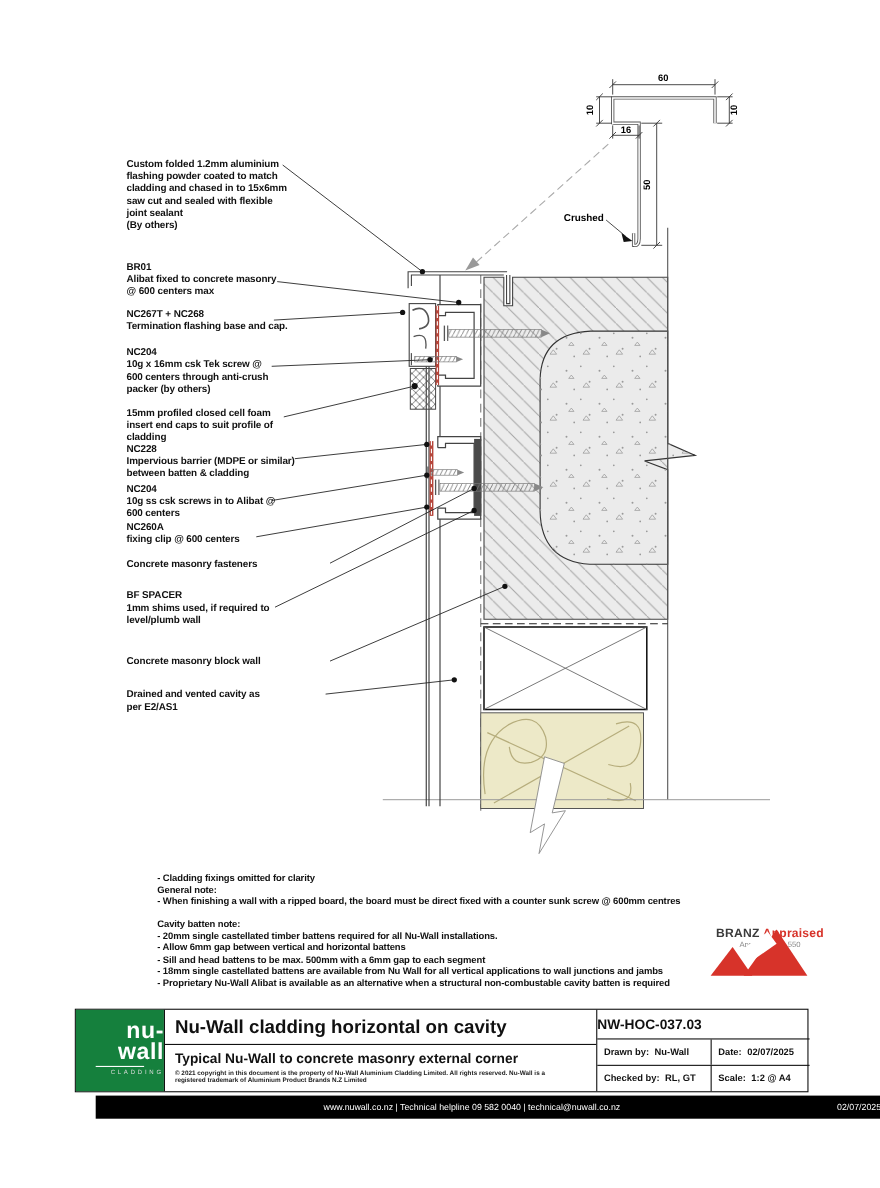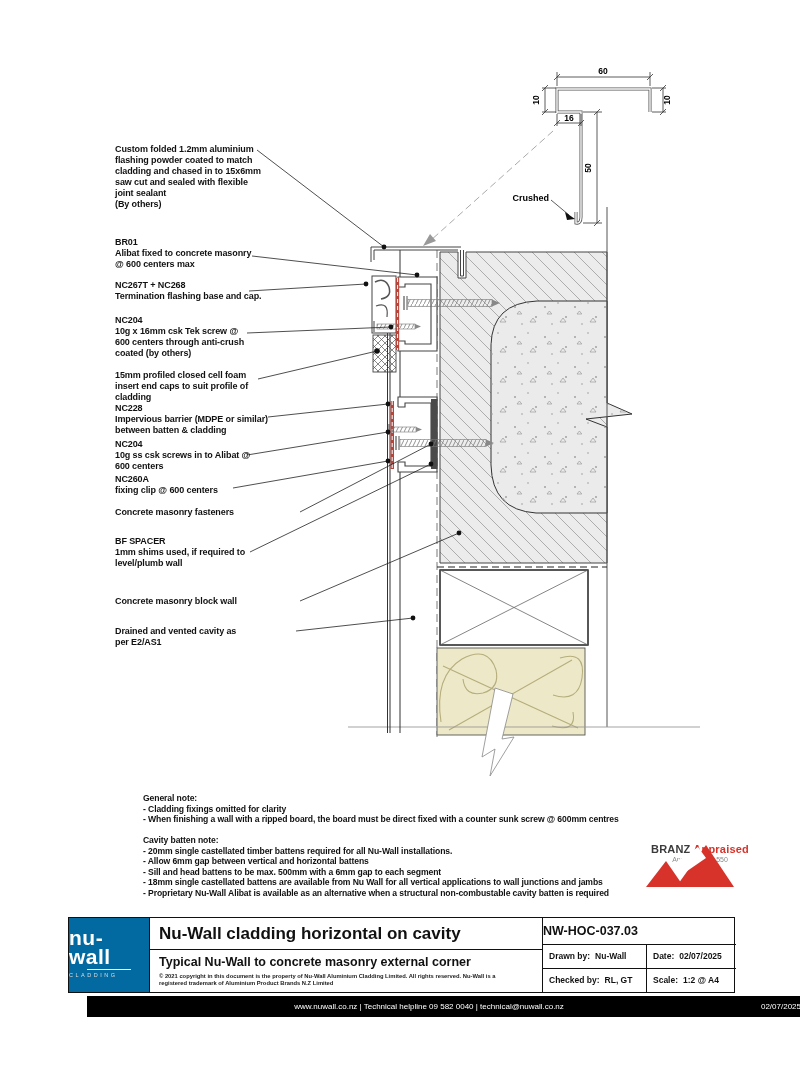--- a/index.html
+++ b/index.html
@@ -9,21 +9,21 @@
   .ann{position:absolute;left:115px;font-size:9px;font-weight:700;line-height:11px;white-space:nowrap;letter-spacing:-0.1px;}
   .ann div{height:11px;}
   .notes{position:absolute;left:143px;font-size:8.6px;font-weight:700;line-height:10.6px;white-space:nowrap;letter-spacing:-0.1px;}
   .notes div{height:10.6px;}
   .branz{position:absolute;left:630px;top:841px;width:140px;text-align:center;}
   .branz .bt{font-size:11px;font-weight:700;letter-spacing:0.2px;margin-top:2px;}
   .branz .bt .b1{color:#3b3b3b;}
   .branz .bt .b2{color:#d7332a;}
   .branz .bn{font-size:7px;color:#8a8a8a;margin-top:1px;}
   .tb{position:absolute;left:68px;top:917px;width:667px;height:76px;border:1.5px solid #111;box-sizing:border-box;background:#fff;}
-  .tb .logo{position:absolute;left:0;top:0;width:80px;height:100%;background:#0369a1;color:#fff;text-align:left;}
+  .tb .logo{position:absolute;left:0;top:0;width:80px;height:100%;background:#15803d;color:#fff;text-align:right;}
   .tb .logo .l1{font-size:21px;font-weight:700;line-height:19px;margin-top:10px;letter-spacing:0.5px;}
   .tb .logo .rule{width:44px;height:1px;background:#fff;margin:3px auto 2px auto;}
   .tb .logo .tag{font-size:5.5px;letter-spacing:2.5px;color:#ddd;}
   .tb .mid{position:absolute;left:80px;top:0;width:393px;height:100%;border-left:1.5px solid #111;box-sizing:border-box;}
   .tb .mid .t1{font-size:17px;font-weight:700;padding:6px 0 0 9px;}
   .tb .mid .hr{height:1px;background:#111;margin-top:5px;}
   .tb .mid .t2{font-size:12.5px;font-weight:700;padding:5px 0 0 9px;}
   .tb .mid .cp{font-size:5.8px;font-weight:700;line-height:7px;padding:4px 0 0 9px;color:#222;white-space:nowrap;}
   .tb .right{position:absolute;left:473px;top:0;width:194px;height:100%;border-left:1.5px solid #111;box-sizing:border-box;font-size:8.5px;font-weight:700;}
   .tb .right .doc{height:27px;line-height:27px;text-align:left;font-size:12.5px;border-bottom:1.2px solid #111;box-sizing:border-box;}
@@ -231,21 +231,21 @@
       <div>@ 600 centers max</div>
   </div>
   <div class="ann" style="top:280px">
     <div>NC267T + NC268</div>
     <div>Termination flashing base and cap.</div>
   </div>
   <div class="ann" style="top:315px">
     <div>NC204</div>
     <div>10g x 16mm csk Tek screw @</div>
       <div>600 centers through anti-crush</div>
-    <div>coated (by others)</div>
+    <div>packer (by others)</div>
   </div>
   <div class="ann" style="top:370px">
     <div>15mm profiled closed cell foam</div>
       <div>insert end caps to suit profile of</div>
     <div>cladding</div>
   </div>
   <div class="ann" style="top:403px">
     <div>NC228</div>
     <div>Impervious barrier (MDPE or similar)</div>
       <div>between batten &amp; cladding</div>
@@ -269,22 +269,22 @@
   </div>
   <div class="ann" style="top:596px">
     <div>Concrete masonry block wall</div>
   </div>
   <div class="ann" style="top:626px">
     <div>Drained and vented cavity as</div>
       <div>per  E2/AS1</div>
   </div>
 
   <div class="notes" style="top:793px">
+    <div>- Cladding fixings  omitted for  clarity</div>
     <div>General note:</div>
-    <div>- Cladding fixings  omitted for  clarity</div>
     <div>- When finishing a wall with a ripped board, the board must be direct fixed with a counter sunk screw @ 600mm centres</div>
   </div>
   <div class="notes" style="top:835px">
     <div>Cavity batten note:</div>
     <div>- 20mm single castellated timber battens required for all Nu-Wall installations.</div>
     <div>- Allow 6mm gap between vertical and horizontal battens</div>
     <div>- Sill and head battens to be max. 500mm with a 6mm gap to each segment</div>
     <div>- 18mm single castellated battens are available from Nu Wall for all vertical applications to wall junctions and jambs</div>
     <div>- Proprietary Nu-Wall Alibat is available as an alternative when a structural non-combustable cavity batten is required</div>
   </div>

